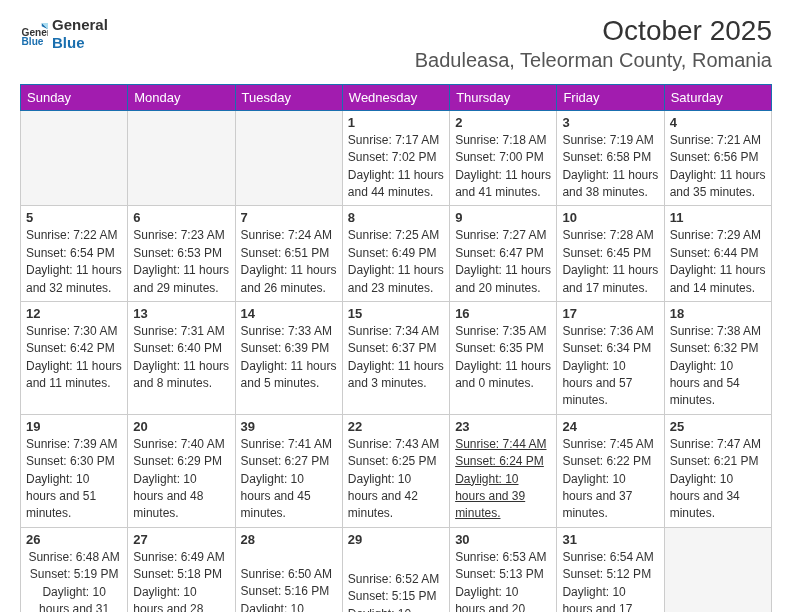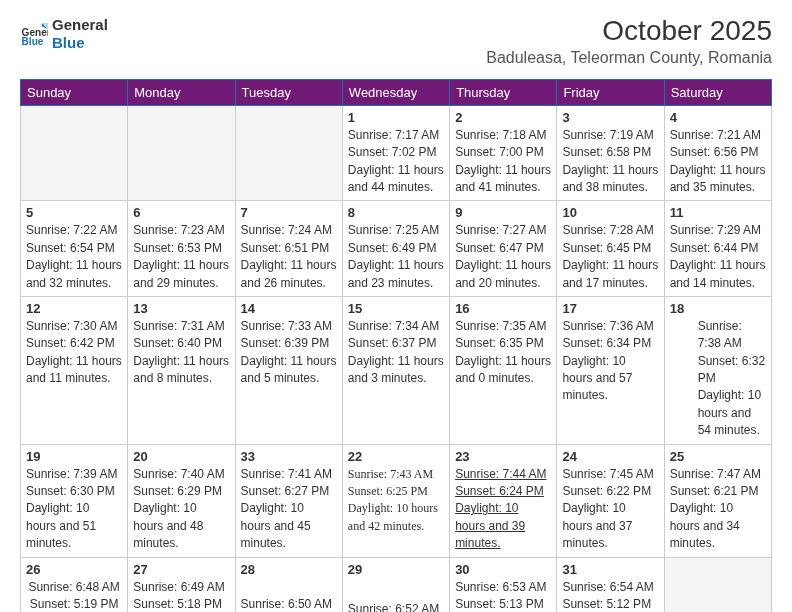--- a/index.html
+++ b/index.html
@@ -3,23 +3,23 @@
   <meta charset="utf-8">
   <style>
     * { box-sizing: border-box; margin: 0; padding: 0; }
     body { font-family: Arial, sans-serif; background: #fff; width: 792px; min-height: 612px; }
     .container { padding: 16px 20px; }
     .header { display: flex; justify-content: space-between; align-items: flex-start; margin-bottom: 12px; }
     .logo { display: flex; align-items: center; gap: 4px; }
     .logo-icon { width: 28px; height: 28px; }
     .title-block { text-align: right; }
     .month-title { font-size: 28px; font-weight: 300; color: #333; line-height: 1.1; }
-    .location-title { font-size: 16px; color: #555; margin-top: 2px; }
+    .location-title { font-size: 20px; color: #555; margin-top: 2px; }
     .calendar { width: 100%; border-collapse: collapse; }
-    .calendar th { background: #701a75; color: #fff; text-align: left; padding: 5px 6px; font-size: 13px; font-weight: normal; border: 1px solid #1a6faf; }
+    .calendar th { background: #a21caf; color: #fff; text-align: left; padding: 5px 6px; font-size: 13px; font-weight: normal; border: 1px solid #1a6faf; }
     .calendar td { border: 1px solid #ccc; vertical-align: top; padding: 4px 5px; width: 106px; min-height: 80px; font-size: 11px; color: #333; background: #fff; }
     .calendar td.gray-bg { background: #f5f5f5; }
     .day-num { font-size: 13px; font-weight: bold; margin-bottom: 2px; }
     .day-info { font-size: 12px; line-height: 1.45; color: #333; }
     .week-row td { height: 85px; }
   </style>
 </head>
 <body>
 
 <div class="container">
@@ -160,47 +160,47 @@
 Daylight: 11 hours and 0 minutes.</div>
           </td>
           <td>
             <div class="day-num">17</div>
             <div class="day-info" style="white-space: pre-line;">Sunrise: 7:36 AM
 Sunset: 6:34 PM
 Daylight: 10 hours and 57 minutes.</div>
           </td>
           <td>
             <div class="day-num">18</div>
-            <div class="day-info" style="white-space: pre-line; margin-left: 28px;">Sunrise: 7:38 AM
+            <div class="day-info" style="white-space: pre-line;">Sunrise: 7:38 AM
 Sunset: 6:32 PM
 Daylight: 10 hours and 54 minutes.</div>
           </td>
         </tr>
         <tr class="week-row">
           <td>
             <div class="day-num">19</div>
             <div class="day-info" style="white-space: pre-line;">Sunrise: 7:39 AM
 Sunset: 6:30 PM
 Daylight: 10 hours and 51 minutes.</div>
           </td>
           <td>
             <div class="day-num">20</div>
             <div class="day-info" style="white-space: pre-line;">Sunrise: 7:40 AM
 Sunset: 6:29 PM
 Daylight: 10 hours and 48 minutes.</div>
           </td>
           <td>
-            <div class="day-num">33</div>
+            <div class="day-num">39</div>
             <div class="day-info" style="white-space: pre-line;">Sunrise: 7:41 AM
 Sunset: 6:27 PM
 Daylight: 10 hours and 45 minutes.</div>
           </td>
           <td>
             <div class="day-num">22</div>
-            <div class="day-info" style="white-space: pre-line; font-family: Liberation Serif, serif;">Sunrise: 7:43 AM
+            <div class="day-info" style="white-space: pre-line;">Sunrise: 7:43 AM
 Sunset: 6:25 PM
 Daylight: 10 hours and 42 minutes.</div>
           </td>
           <td>
             <div class="day-num">23</div>
             <div class="day-info" style="white-space: pre-line; text-decoration: underline;">Sunrise: 7:44 AM
 Sunset: 6:24 PM
 Daylight: 10 hours and 39 minutes.</div>
           </td>
           <td>

